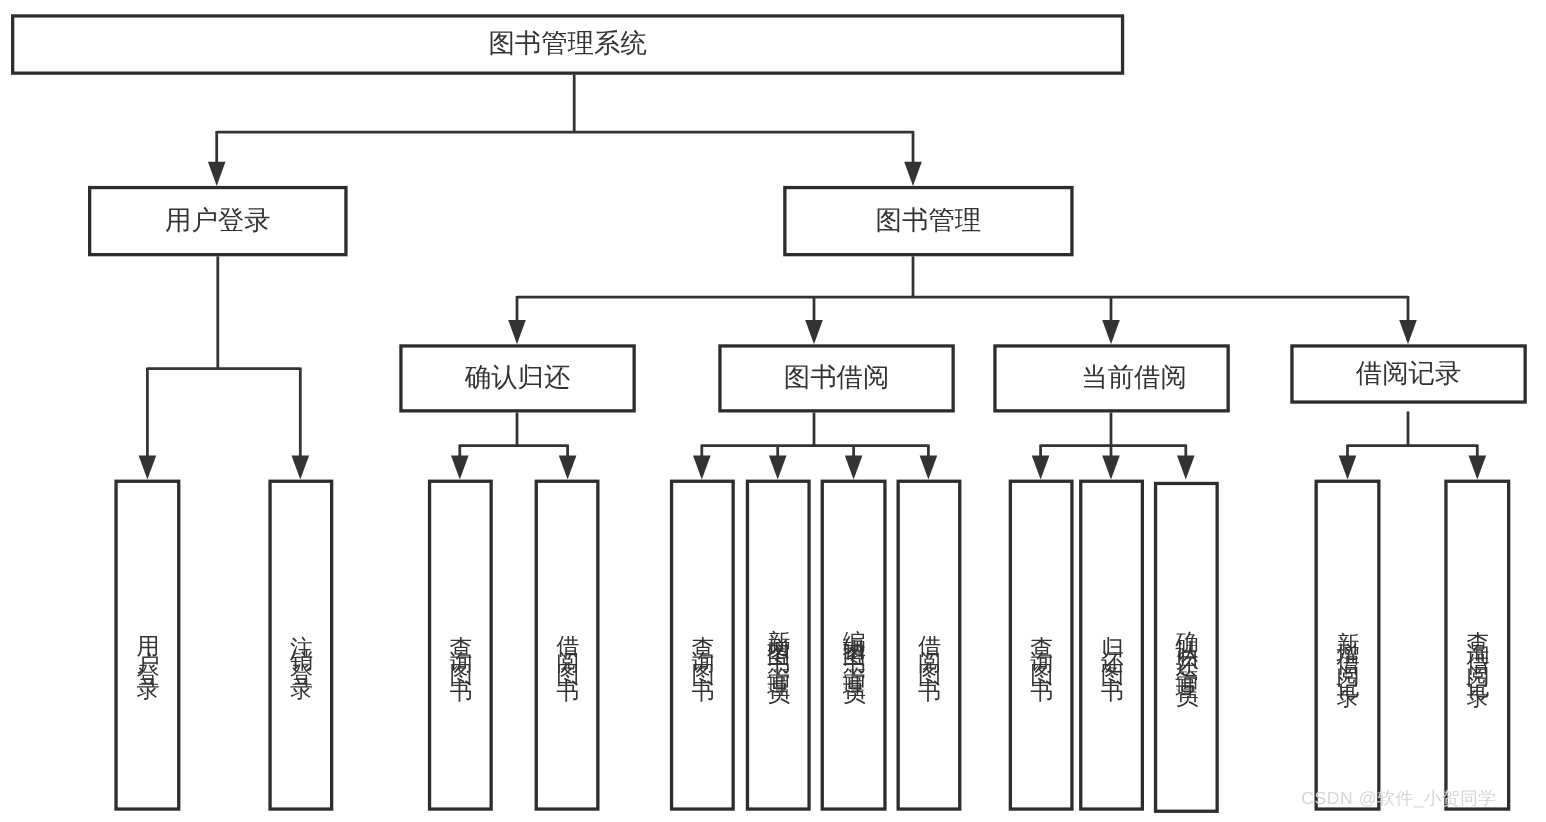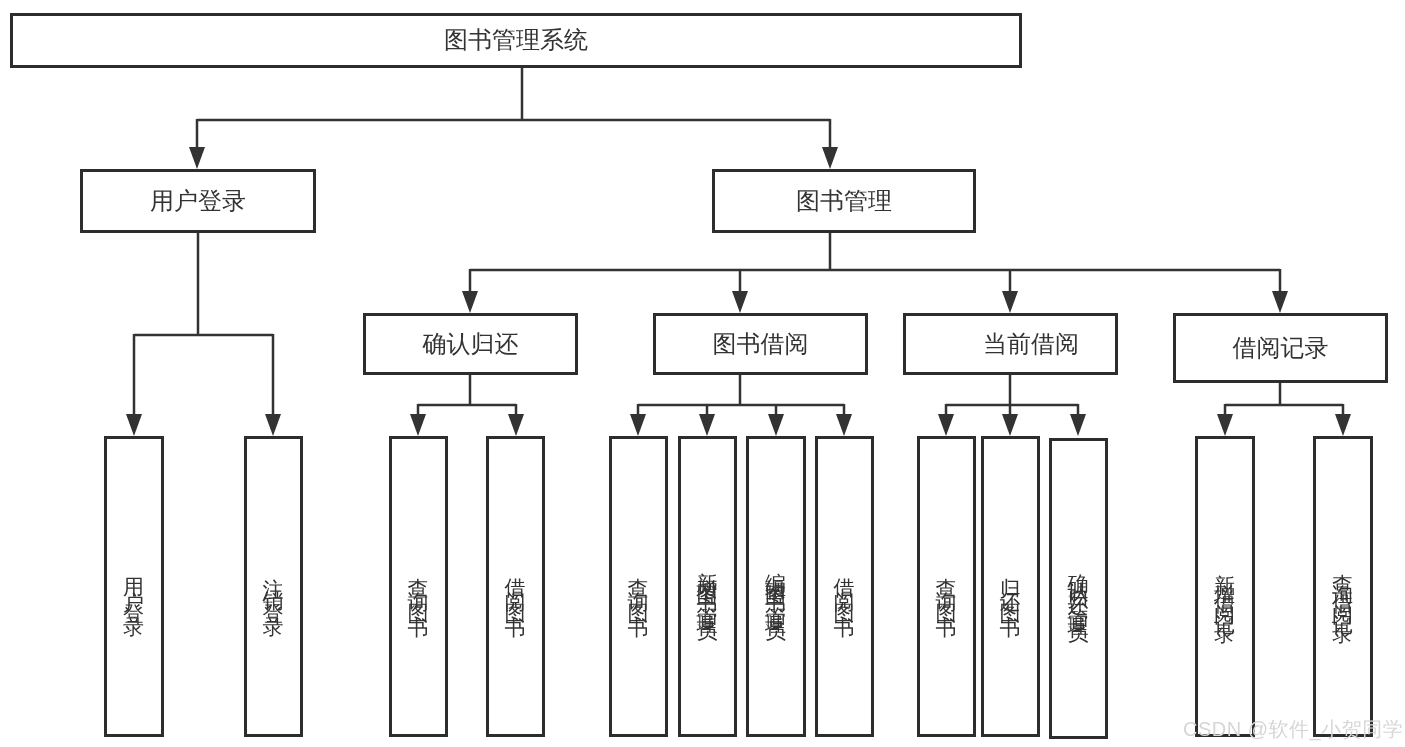--- a/index.html
+++ b/index.html
@@ -40,21 +40,21 @@
     font-size: 21px;
     white-space: normal;
   }
   .ls-short { letter-spacing: 13px; }
   .ls-mid   { letter-spacing: 10px; }
   .ls-long  { letter-spacing: 7px;  }
   .watermark {
     position: absolute;
     left: 1183px;
     top: 716px;
-    font-size: 20px;
+    font-size: 16px;
     color: #d6d6d6;
     z-index: 5;
     letter-spacing: 0.5px;
   }
 </style>
 </head>
 <body>
 
 <div class="canvas">
 
@@ -123,21 +123,21 @@
   <div class="box" style="left:80px; top:169px; width:236px; height:64px;">用户登录</div>
 
   <div class="box" style="left:712px; top:169px; width:264px; height:64px;">图书管理</div>
 
   <div class="box" style="left:363px; top:313px; width:215px; height:62px;">确认归还</div>
 
   <div class="box" style="left:633px; top:313px; width:215px; height:62px;margin-left:20px;">图书借阅</div>
 
   <div class="box" style="left:903px; top:313px; width:215px; height:62px;padding-left:41px;">当前借阅</div>
 
-  <div class="box" style="left:1173px; top:313px; width:215px; height:70px;">借阅记录</div>
+  <div class="box" style="left:1173px; top:313px; width:215px; height:54px;">借阅记录</div>
 
   <div class="box leaf ls-short" style="left:104px; top:436px; width:60px; height:301px;">用户登录</div>
 
   <div class="box leaf ls-short" style="left:244px; top:436px; width:59px; height:301px;">注销登录</div>
 
   <div class="box leaf ls-short" style="left:389px; top:436px; width:59px; height:301px;">查询图书</div>
 
   <div class="box leaf ls-short" style="left:486px; top:436px; width:59px; height:301px;">借阅图书</div>
 
   <div class="box leaf ls-short" style="left:609px; top:436px; width:59px; height:301px;">查询图书</div>

